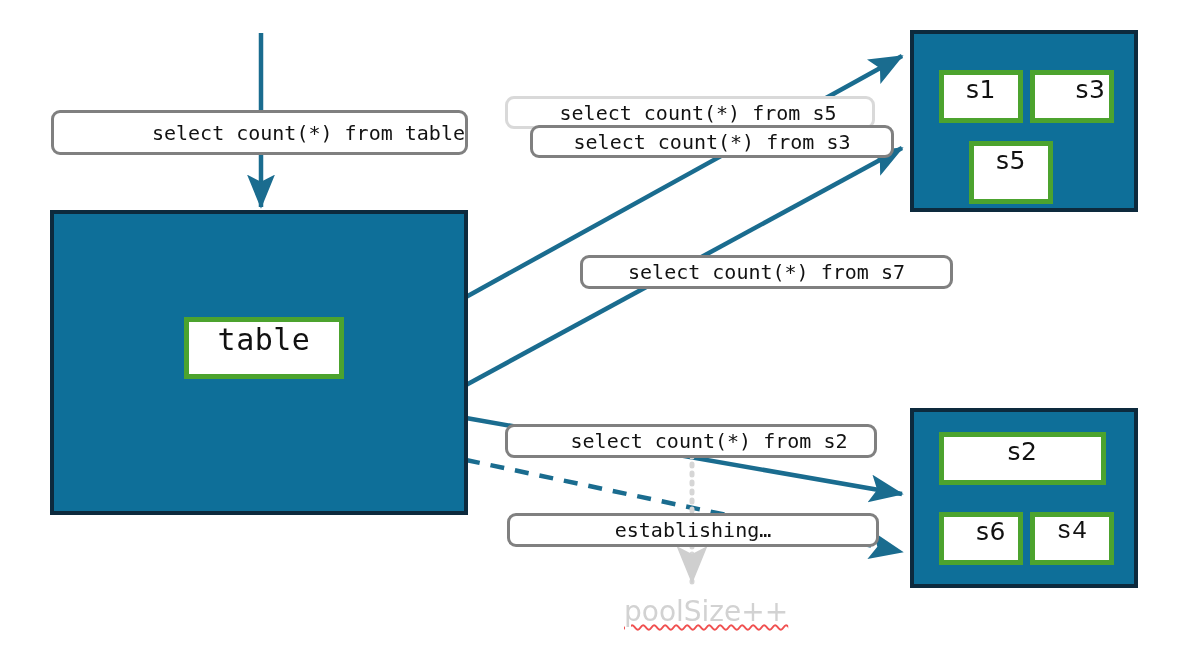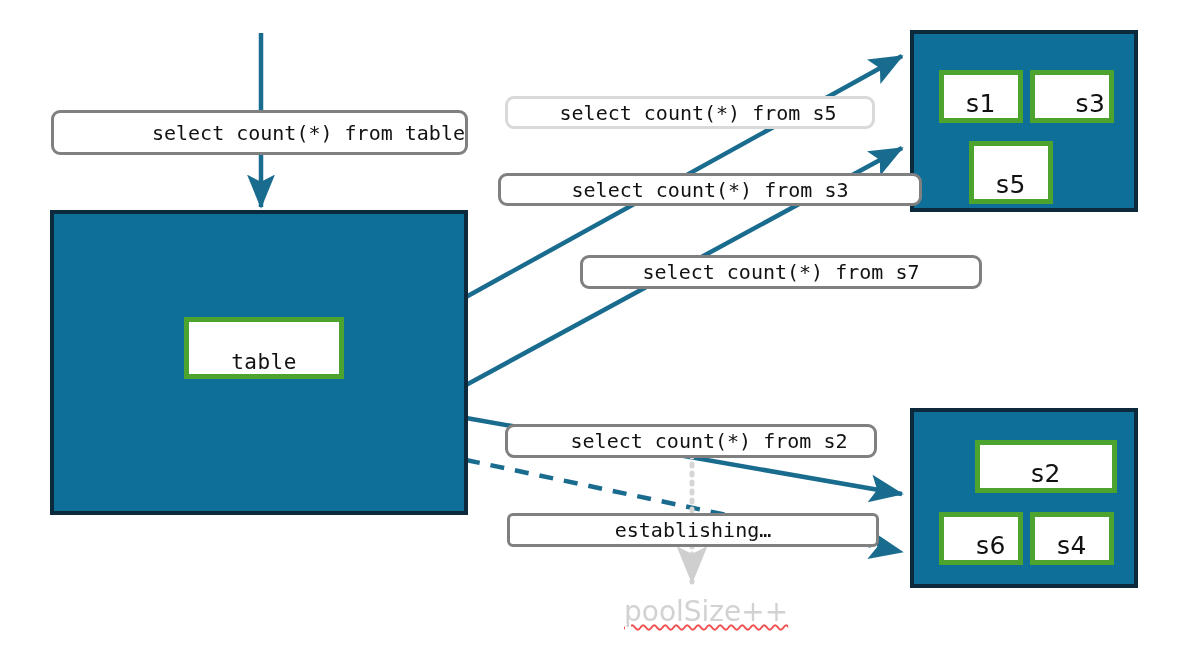--- a/index.html
+++ b/index.html
@@ -8,26 +8,26 @@
 
   #canvas{position:absolute;left:0;top:0;width:1184px;height:660px;}
 
   svg.links{position:absolute;left:0;top:0;width:1184px;height:660px;}
 
   
   .group{position:absolute;background:#0E6F99;border:4px solid #0D2A3D;box-sizing:border-box;}
 
   
   .node{position:absolute;background:#ffffff;border:5px solid #4CA32E;box-sizing:border-box;
-        display:flex;align-items:flex-end;justify-content:center;
+        display:flex;align-items:flex-start;justify-content:center;
         font-family:"DejaVu Sans","Liberation Sans",sans-serif;
         font-size:25px;color:#111111;letter-spacing:.5px;}
 
   
-  .node.mono{font-family:"DejaVu Sans Mono","Liberation Mono",monospace;font-size:21px;}
+  .node.mono{font-family:"DejaVu Sans Mono","Liberation Mono",monospace;font-size:30px;}
 
   
   .qbox{position:absolute;background:#ffffff;border:3px solid #808080;border-radius:9px;
         box-sizing:border-box;display:flex;align-items:center;justify-content:center;
         font-family:"DejaVu Sans Mono","Liberation Mono",monospace;
         font-size:20px;color:#121212;white-space:nowrap;letter-spacing:0px;}
   .qbox.light{border-color:#D9D9D9;}
 
   
   .pool{position:absolute;font-family:"DejaVu Sans","Liberation Sans",sans-serif;
@@ -80,52 +80,52 @@
     </div>
     <div class="node" style="left:116px;top:36px;width:84px;height:53px;padding-left:37px;">
       <span>s3</span>
     </div>
     <div class="node" style="left:25px;top:107px;width:84px;height:63px;margin-left:30px;">
       <span>s5</span>
     </div>
   </div>
 
   <div class="group" style="left:910px;top:408px;width:228px;height:180px;">
-    <div class="node" style="left:25px;top:28px;width:142px;height:53px;margin-left:36px;">
+    <div class="node" style="left:25px;top:20px;width:167px;height:53px;">
       <span>s2</span>
     </div>
     <div class="node" style="left:25px;top:100px;width:84px;height:53px;padding-left:20px;">
       <span>s6</span>
     </div>
-    <div class="node" style="left:116px;top:100px;width:84px;height:53px;">
+    <div class="node" style="left:116px;top:100px;width:84px;height:53px;font-family:Liberation Mono, monospace;">
       <span>s4</span>
     </div>
   </div>
 
   <div class="qbox" style="left:51px;top:110px;width:417px;height:45px;justify-content:flex-end;">
     <span>select count(*) from table</span>
   </div>
 
   <div class="qbox light" style="left:505px;top:96px;width:370px;height:33px;padding-left:16px;">
     <span>select count(*) from s5</span>
   </div>
 
-  <div class="qbox" style="left:498px;top:125px;width:424px;height:33px;margin-top:48px;">
+  <div class="qbox" style="left:530px;top:125px;width:364px;height:33px;">
     <span>select count(*) from s3</span>
   </div>
 
-  <div class="qbox" style="left:580px;top:255px;width:402px;height:34px;">
+  <div class="qbox" style="left:580px;top:255px;width:373px;height:34px;">
     <span>select count(*) from s7</span>
   </div>
 
   <div class="qbox" style="left:505px;top:424px;width:372px;height:34px;padding-left:36px;">
     <span>select count(*) from s2</span>
   </div>
 
-  <div class="qbox" style="left:507px;top:513px;width:372px;height:34px;border-radius:6px;">
+  <div class="qbox" style="left:507px;top:513px;width:372px;height:34px;">
     <span>establishing…</span>
   </div>
 
   <div class="pool" style="left:624px;top:595px;">
     <span class="wavy">poolSize++</span>
   </div>
 
 </div>
 
 </body></html>

